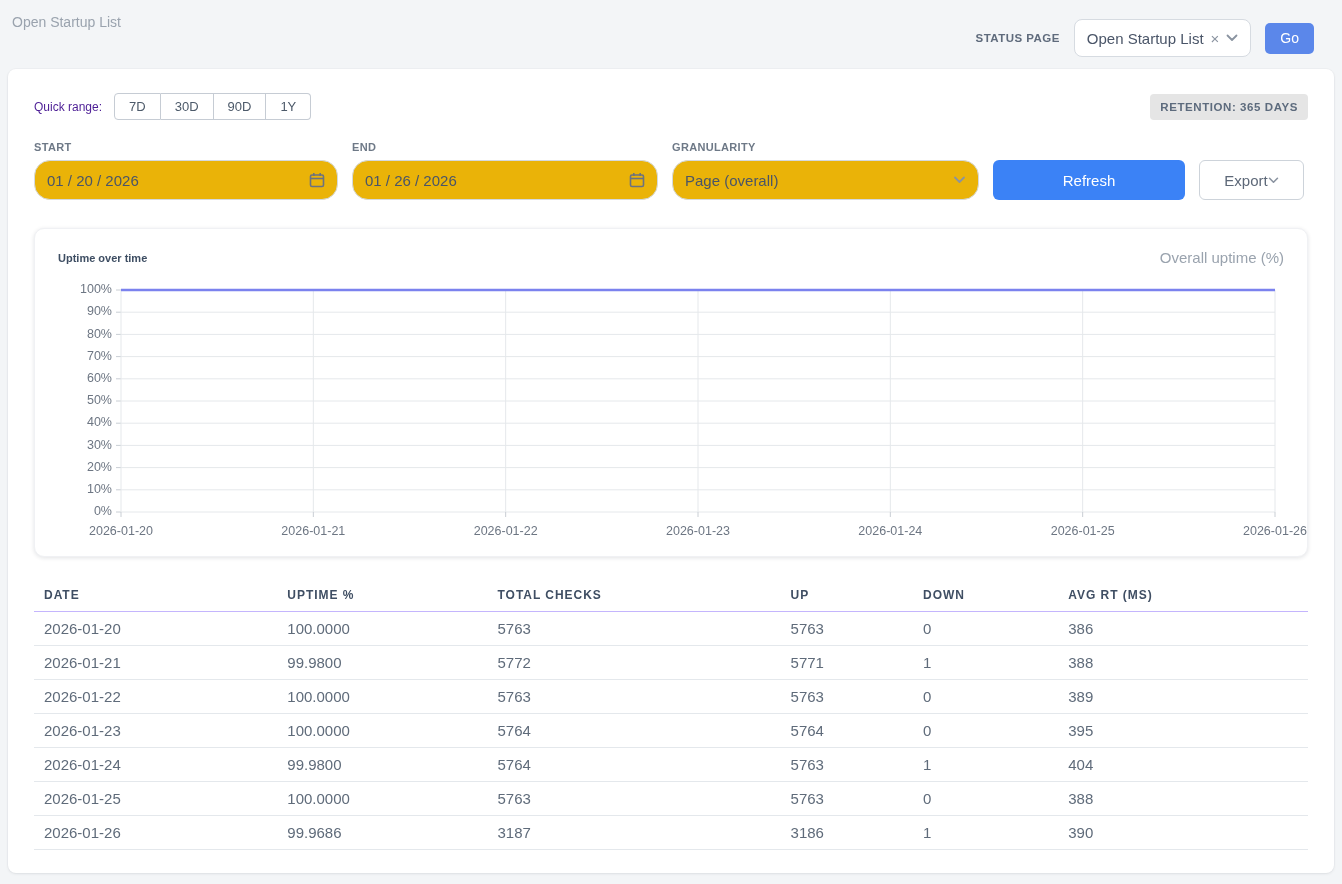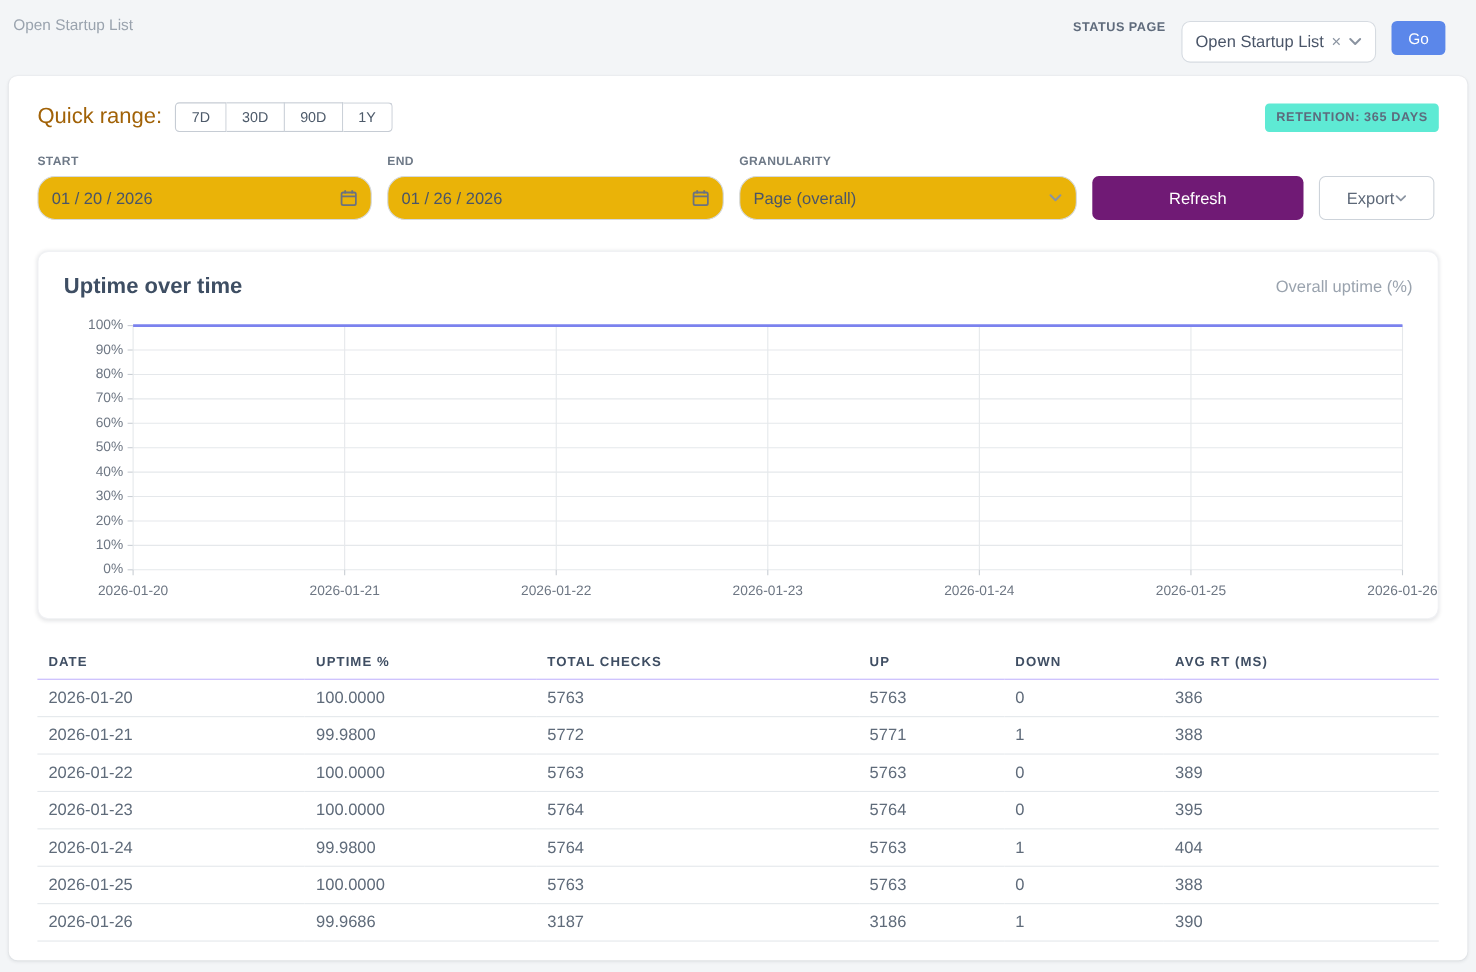--- a/index.html
+++ b/index.html
@@ -11,21 +11,21 @@
     overflow: hidden;
   }
 
   
   .page-header {
     display: flex; justify-content: space-between; align-items: flex-start;
     padding: 11px 28px 10px 12px;
   }
   .page-title { font-size: 26px; font-weight: 700; color: #3e4e63; letter-spacing: .2px; }
   .page-subtitle { font-size: 14px; color: #9aa3ae; margin-top: 3px; }
-  .header-right { display: flex; gap: 14px; margin-top: 8px; }
+  .header-right { display: flex; align-items: center; gap: 14px; margin-top: 8px; }
   .status-page-label { font-size: 11.5px; font-weight: 600; color: #5f6b7c; letter-spacing: .04em; }
   .status-select {
     display: flex; align-items: center; gap: 7px;
     background: #fff; border: 1px solid #d6dbe1; border-radius: 8px;
     height: 38px; padding: 0 12px; cursor: pointer;
   }
   .status-select .value { font-size: 15px; color: #4a5568; }
   .clear-x { color: #8a93a0; font-size: 15px; line-height: 1; }
   .chev { stroke: #8a93a0; fill: none; stroke-width: 1.8; stroke-linecap: round; stroke-linejoin: round; }
   .go-btn {
@@ -37,67 +37,67 @@
   .main-card {
     background: #fff; border-radius: 8px; margin: 2px 8px 8px 8px;
     box-shadow: 0 1px 3px rgba(16,24,40,.08), 0 0 0 1px rgba(16,24,40,.02);
     padding: 24px 26px 22px 26px;
     height: 804px;
   }
 
   
   .quickrange-row { display: flex; align-items: center; justify-content: space-between; }
   .quickrange-left { display: flex; align-items: center; gap: 12px; }
-  .quickrange-label { font-size: 20px; color: #a16207; }
+  .quickrange-label { font-size: 12px; color: #4c1d95; }
   .segmented { display: flex; }
   .segmented button {
     background: #fff; border: 1px solid #c6ccd4; border-left-width: 0;
     font-family: inherit; font-size: 13px; color: #4d5a6a;
     height: 27px; padding: 0 14px; cursor: pointer;
   }
   .segmented button:first-child { border-left-width: 1px; border-radius: 4px 0 0 4px; }
   .segmented button:last-child { border-radius: 0 4px 4px 0; }
   .retention-badge {
-    background: #5eead4; color: #5d6b7d; border-radius: 4px;
+    background: #e5e5e5; color: #5d6b7d; border-radius: 4px;
     font-size: 11.5px; font-weight: 700; letter-spacing: .05em;
     padding: 7px 10px;
   }
 
   
   .filters-row { display: flex; gap: 14px; margin-top: 21px; align-items: flex-end; }
   .field { display: flex; flex-direction: column; }
   .field-label { font-size: 11px; font-weight: 600; color: #6e7987; letter-spacing: .03em; margin-bottom: 7px; }
   .input-box {
     display: flex; align-items: center; justify-content: space-between;
     border: 1px solid #d4d9df; border-radius: 16px; background: #eab308;
     height: 40px; padding: 0 12px; cursor: text;
   }
   .input-box .value { font-size: 15px; color: #4a5568; }
   .select-box { cursor: pointer; }
   .w-start { width: 304px; } .w-end { width: 306px; justify-content: center; } .w-gran { width: 307px; }
   .refresh-btn {
-    background: #701a75; color: #fff; border: none; border-radius: 6px;
+    background: #3b82f6; color: #fff; border: none; border-radius: 6px;
     width: 192px; height: 40px; font-family: inherit; font-size: 15px; cursor: pointer;
   }
   .export-btn {
     background: #fff; color: #5d6878; border: 1px solid #cdd3da; border-radius: 6px;
     width: 105px; height: 40px; font-family: inherit; font-size: 15px; cursor: pointer;
     display: flex; align-items: center; justify-content: center; gap: 0;
   }
   .cal-icon { stroke: #6b7280; fill: none; stroke-width: 1.6; }
 
   
   .chart-card {
     margin-top: 28px;
     border: 1px solid #f0f1f4; border-radius: 10px; background: #fff;
     box-shadow: 0 1px 4px rgba(16,24,40,.12);
     padding: 20px 22px 12px 22px;
   }
   .chart-head { display: flex; justify-content: space-between; align-items: center; padding: 0 1px; }
-  .chart-title { font-size: 20px; font-weight: 700; color: #3e4e63; }
+  .chart-title { font-size: 11px; font-weight: 700; color: #3e4e63; }
   .chart-legend { font-size: 15px; color: #9aa3ae; }
   .chart-wrap { margin-top: 14px; }
   .chart-wrap svg { overflow: visible; display: block; }
 
   
   .uptime-table { width: 100%; border-collapse: collapse; margin-top: 23px; table-layout: fixed; }
   .uptime-table th {
     text-align: left; font-size: 12px; font-weight: 700; color: #3f4e63;
     letter-spacing: .08em; padding: 8px 10px 9px 10px;
     border-bottom: 1px solid #c4b5fd;

